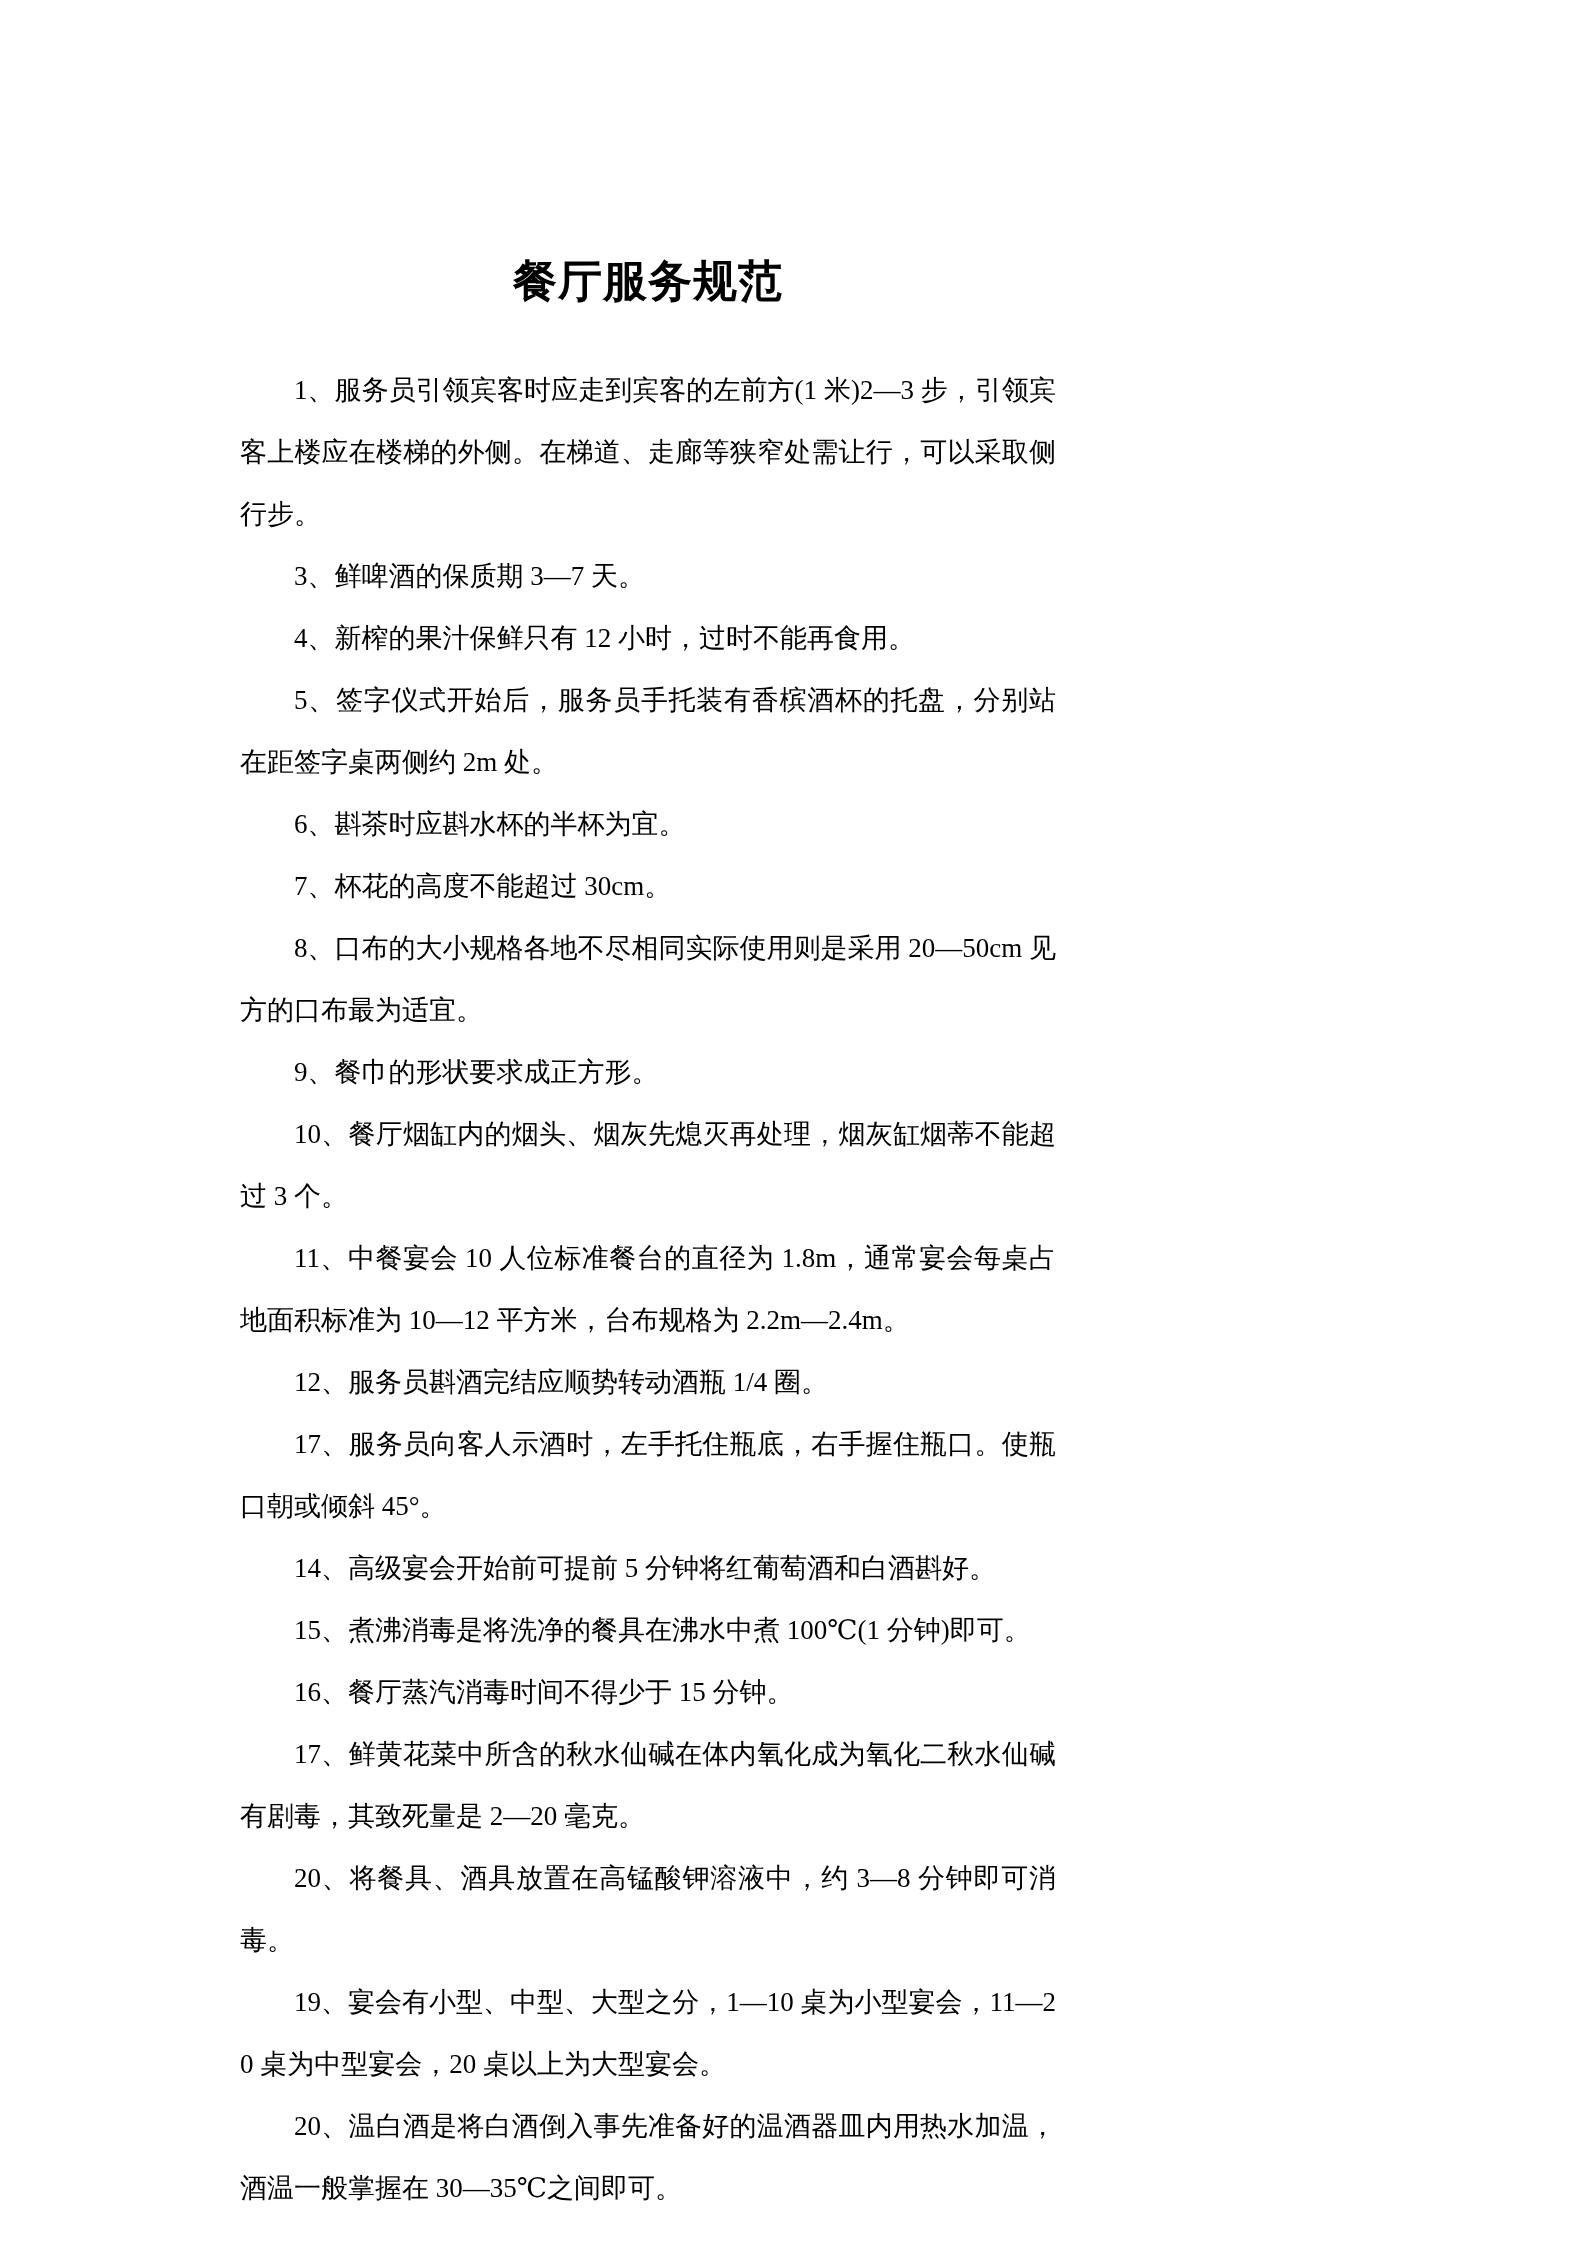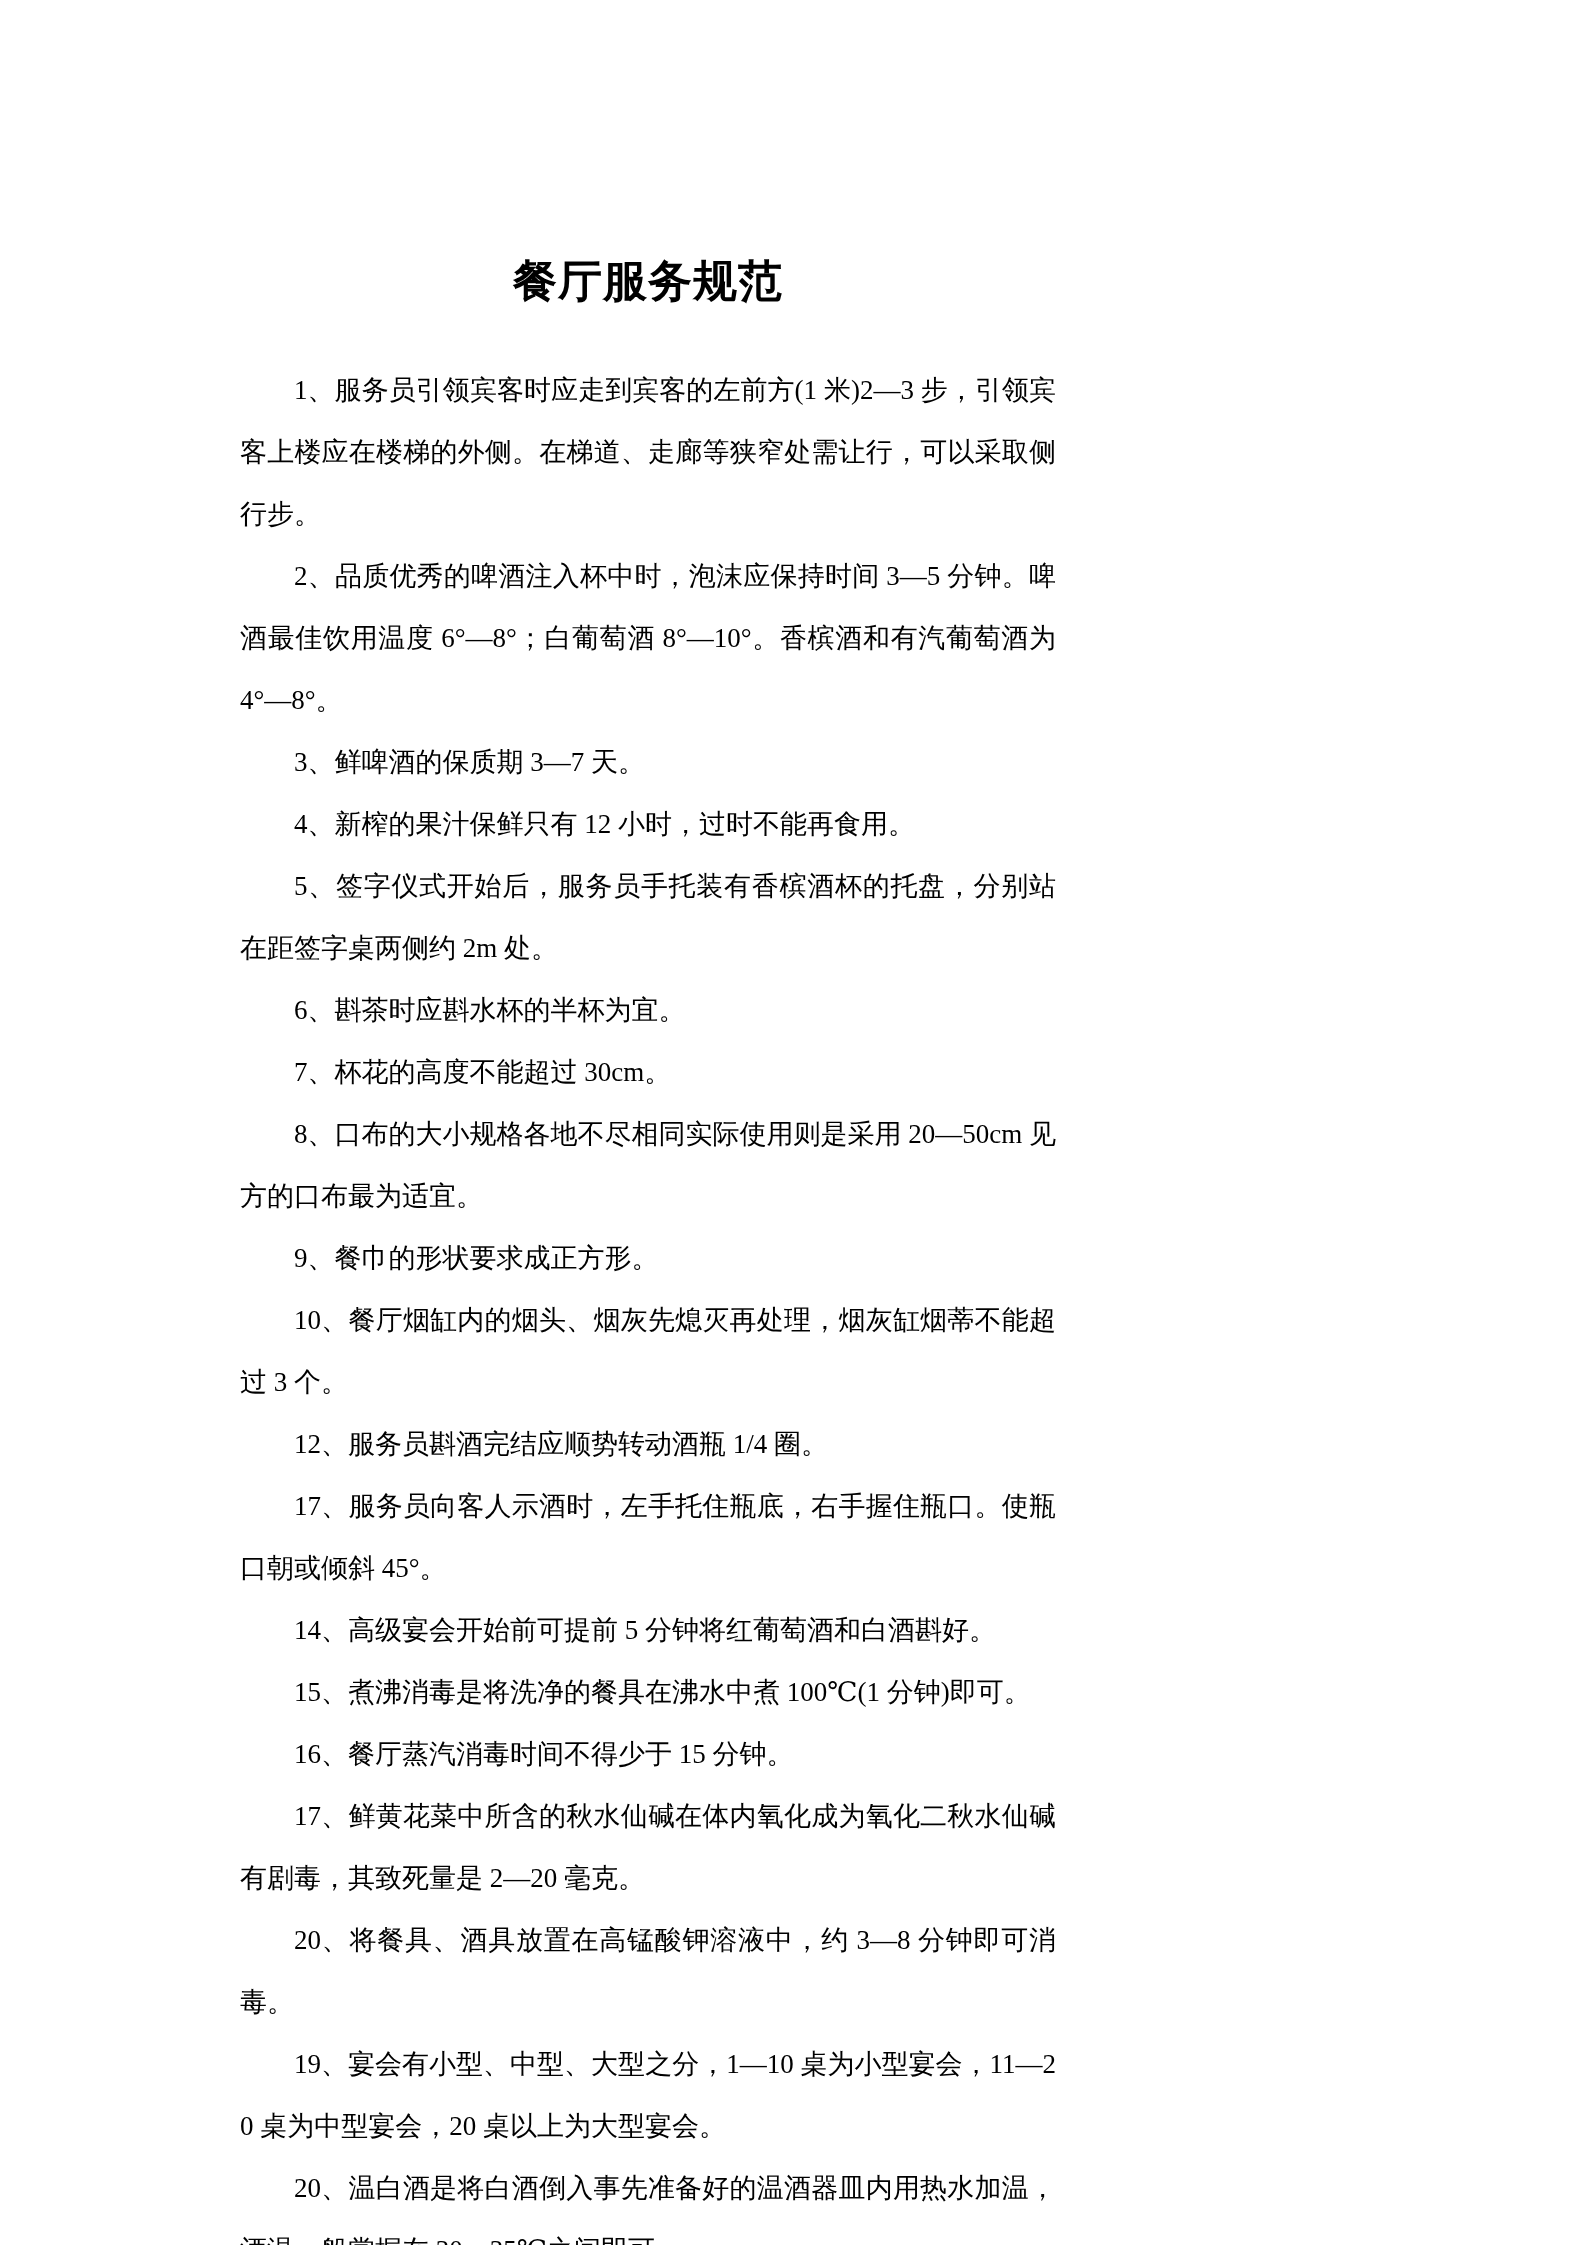--- a/index.html
+++ b/index.html
@@ -43,29 +43,29 @@
     word-break: break-all;
   }
 </style>
 </head>
 <body>
 
 <div class="page">
   <h1 class="doc-title">餐厅服务规范</h1>
   <div class="doc-body" id="items-container">
       <p class="doc-item">1、服务员引领宾客时应走到宾客的左前方(1 米)2—3 步，引领宾客上楼应在楼梯的外侧。在梯道、走廊等狭窄处需让行，可以采取侧行步。</p>
-      <p class="doc-item">2、品质优秀的啤酒注入杯中时，泡沫应保持时间 3—5 分钟。啤酒最佳饮用温度 6°—8°；白葡萄酒 8°—10°。香槟酒和有汽葡萄酒为 4°—8°。</p>
       <p class="doc-item">3、鲜啤酒的保质期 3—7 天。</p>
       <p class="doc-item">4、新榨的果汁保鲜只有 12 小时，过时不能再食用。</p>
       <p class="doc-item">5、签字仪式开始后，服务员手托装有香槟酒杯的托盘，分别站在距签字桌两侧约 2m 处。</p>
       <p class="doc-item">6、斟茶时应斟水杯的半杯为宜。</p>
       <p class="doc-item">7、杯花的高度不能超过 30cm。</p>
       <p class="doc-item">8、口布的大小规格各地不尽相同实际使用则是采用 20—50cm 见方的口布最为适宜。</p>
       <p class="doc-item">9、餐巾的形状要求成正方形。</p>
       <p class="doc-item">10、餐厅烟缸内的烟头、烟灰先熄灭再处理，烟灰缸烟蒂不能超过 3 个。</p>
+      <p class="doc-item">11、中餐宴会 10 人位标准餐台的直径为 1.8m，通常宴会每桌占地面积标准为 10—12 平方米，台布规格为 2.2m—2.4m。</p>
       <p class="doc-item">12、服务员斟酒完结应顺势转动酒瓶 1/4 圈。</p>
       <p class="doc-item">17、服务员向客人示酒时，左手托住瓶底，右手握住瓶口。使瓶口朝或倾斜 45°。</p>
       <p class="doc-item">14、高级宴会开始前可提前 5 分钟将红葡萄酒和白酒斟好。</p>
       <p class="doc-item">15、煮沸消毒是将洗净的餐具在沸水中煮 100℃(1 分钟)即可。</p>
       <p class="doc-item">16、餐厅蒸汽消毒时间不得少于 15 分钟。</p>
       <p class="doc-item">17、鲜黄花菜中所含的秋水仙碱在体内氧化成为氧化二秋水仙碱有剧毒，其致死量是 2—20 毫克。</p>
       <p class="doc-item">20、将餐具、酒具放置在高锰酸钾溶液中，约 3—8 分钟即可消毒。</p>
       <p class="doc-item">19、宴会有小型、中型、大型之分，1—10 桌为小型宴会，11—20 桌为中型宴会，20 桌以上为大型宴会。</p>
       <p class="doc-item">20、温白酒是将白酒倒入事先准备好的温酒器皿内用热水加温，酒温一般掌握在 30—35℃之间即可。</p>
     </div>

